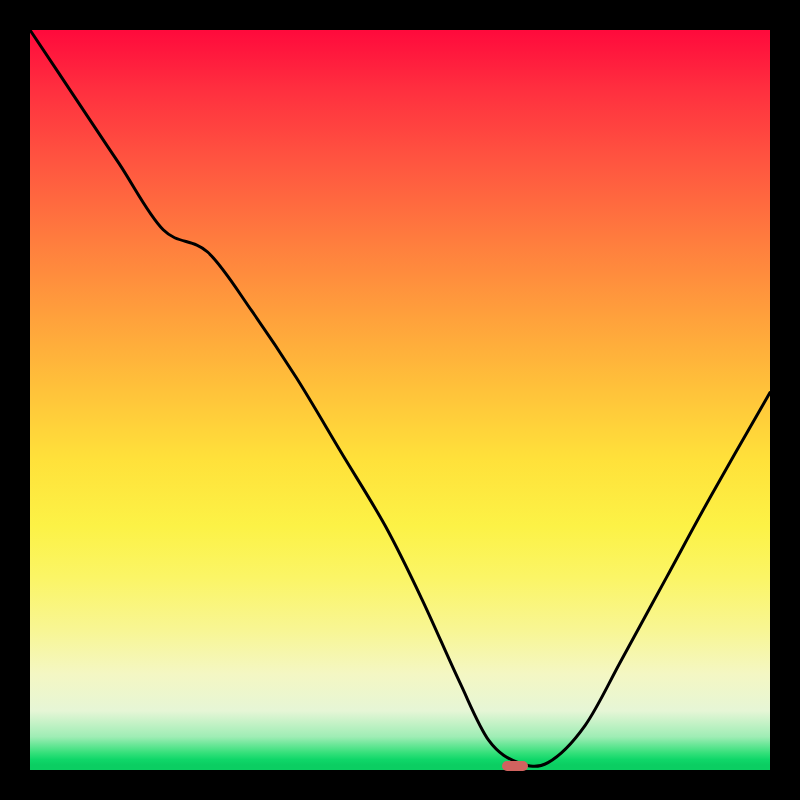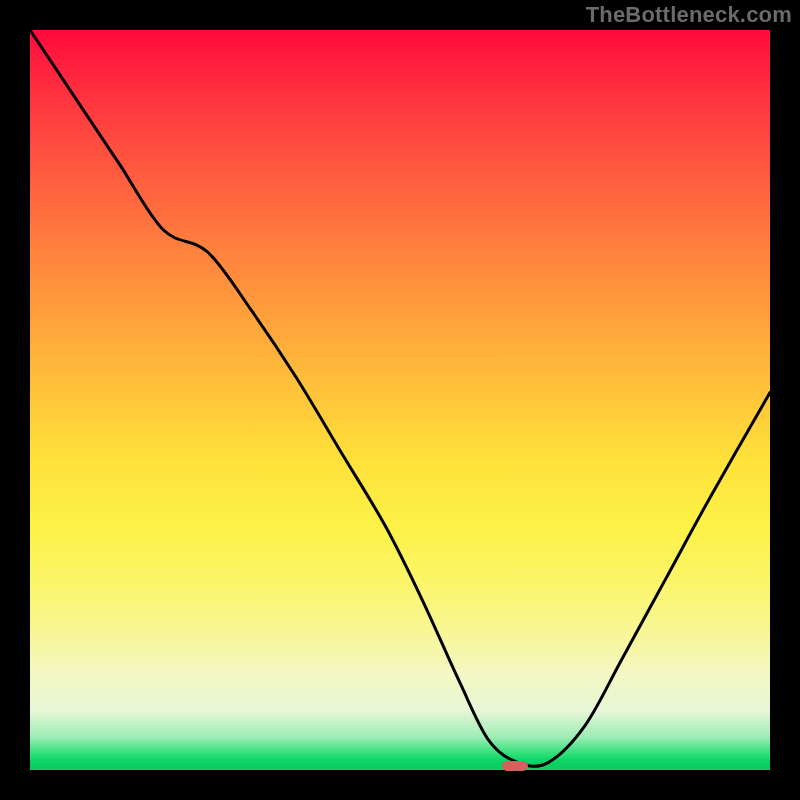--- a/index.html
+++ b/index.html
@@ -75,21 +75,20 @@
   .marker {
     position: absolute;
     border-radius: 6px;
     background: #d1635f;
   }
 </style>
 </head>
 <body>
 
 <div class="frame">
-  <div class="watermark">TheBottleneck.com</div>
 
   <div class="plot">
     <div class="bg-gradient"></div>
 
     <svg class="curve-svg" viewBox="0 0 740 740" preserveAspectRatio="none">
       <path id="curve-path" class="curve-path" d="M 0.0 0.0 C 7.4 11.1, 29.6 44.4, 44.4 66.6 C 59.2 88.8, 74.0 111.0, 88.8 133.2 C 103.6 155.4, 118.4 185.0, 133.2 199.8 C 148.0 214.6, 162.8 208.4, 177.6 222.0 C 192.4 235.6, 207.2 260.2, 222.0 281.2 C 236.8 302.2, 251.6 324.4, 266.4 347.8 C 281.2 371.2, 296.0 397.1, 310.8 421.8 C 325.6 446.5, 341.6 471.1, 355.2 495.8 C 368.8 520.5, 379.9 543.9, 392.2 569.8 C 404.5 595.7, 418.1 627.8, 429.2 651.2 C 440.3 674.6, 448.9 696.8, 458.8 710.4 C 468.7 724.0, 478.5 728.9, 488.4 732.6 C 498.3 736.3, 506.9 738.8, 518.0 732.6 C 529.1 726.4, 542.7 712.9, 555.0 695.6 C 567.3 678.3, 578.4 653.7, 592.0 629.0 C 605.6 604.3, 621.6 574.7, 636.4 547.6 C 651.2 520.5, 663.5 497.0, 680.8 466.2 C 698.1 435.4, 730.1 379.9, 740.0 362.6"></path>
     </svg>
 
     <div id="marker" class="marker" style="width: 25.9px; height: 10.36px; left: 471.75px; top: 731.12px;"></div>
   </div>

